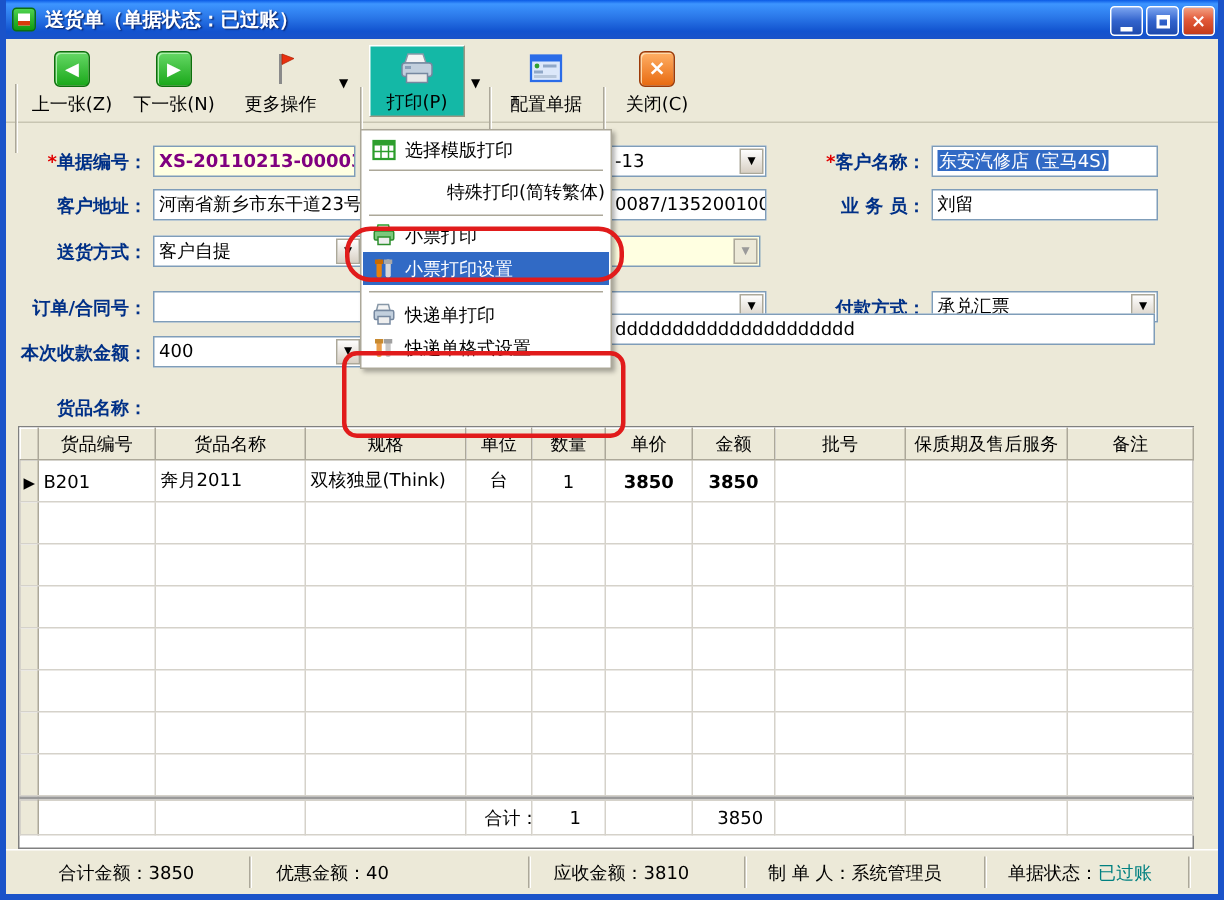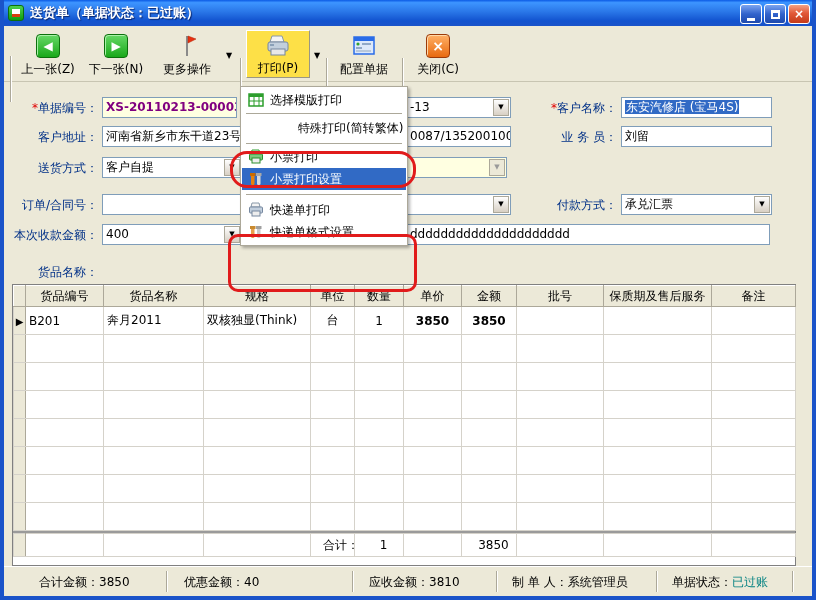--- a/index.html
+++ b/index.html
@@ -25,36 +25,36 @@
   .glyph-min { display:block; width:8px; height:3px; background:#fff; margin-top:10px; }
   .glyph-max { display:block; width:9px; height:9px; border:2px solid #fff; border-top-width:3px; }
 
   
   .toolbar { position:absolute; left:0; top:26px; width:808px; height:56px; background:#ece9d8;
     border-bottom:1px solid #c8c5b2; }
   .tbtn { position:absolute; top:4px; height:48px; display:flex; flex-direction:column;
     align-items:center; justify-content:flex-start; padding-top:2px; }
   .tbtn .ticon { height:28px; display:flex; align-items:center; justify-content:center; }
   .tbtn .tlabel { font-size:12px; margin-top:2px; white-space:nowrap; }
-  .tbtn.pressed { border:1px solid; border-color:#fff #9a9783 #9a9783 #fff; background:#fde047; }
+  .tbtn.pressed { border:1px solid; border-color:#fff #9a9783 #9a9783 #fff; background:#14b8a6; }
   .tsep { position:absolute; top:32px; width:2px; height:36px;
     border-left:1px solid #aca899; border-right:1px solid #fff; }
   .tsep.tall { top:30px; height:46px; }
   .drop-arrow { font-size:8px; color:#000; }
   .greenbtn { width:24px; height:24px; border-radius:4px; border:1px solid #0c700c;
     background:linear-gradient(180deg,#66d866 0%,#1aa81a 100%);
     color:#fff; display:flex; align-items:center; justify-content:center; font-size:12px;
     box-shadow:inset 1px 1px 0 #a8f0a8; }
   .closeicon { width:24px; height:24px; border-radius:4px; border:1px solid #9c3a08;
     background:linear-gradient(180deg,#ffb066 0%,#e86a10 100%); color:#fff; font-weight:bold;
     display:flex; align-items:center; justify-content:center; font-size:14px;
     box-shadow:inset 1px 1px 0 #ffd8a8; }
 
   
-  .lbl { position:absolute; height:18px; line-height:18px; color:#003087; text-align:right; white-space:nowrap; }
+  .lbl { position:absolute; height:18px; line-height:18px; color:#003087; text-align:right; white-space:nowrap;font-weight:bold; }
   .req { color:#e00000; }
   .slabel { color:#000; }
   .field { position:absolute; height:21px; background:#fff; border:1px solid #7f9db9;
     line-height:19px; padding:0 3px; overflow:hidden; white-space:nowrap; }
   .field.yellow { background:#ffffe1; }
   .docno { color:#800080; font-weight:bold; }
   .combo-arrow { position:absolute; right:1px; top:1px; width:16px; height:17px;
     background:linear-gradient(180deg,#fefefe,#d8d0c4); border:1px solid #aca899;
     display:flex; align-items:center; justify-content:center; font-size:7px; color:#000; }
   .combo-arrow.disabled { color:#9a9a9a; background:#ece9d8; }
@@ -228,21 +228,21 @@
     <div class="field" style="left:617px;top:194px;width:151px">
       <span>承兑汇票</span>
       <span class="combo-arrow">▼</span>
     </div>
 
     <div class="lbl" style="left:0;top:226px;width:94px">本次收款金额：</div>
     <div class="field" style="left:98px;top:224px;width:140px">
       <span>400</span>
       <span class="combo-arrow">▼</span>
     </div>
-    <div class="field" style="left:310px;top:224px;width:456px">
+    <div class="field" style="left:310px;top:209px;width:456px">
       <span class="offset92" style="display:inline-block">ddddddddddddddddddddd</span>
     </div>
 
     <div class="lbl" style="left:0;top:263px;width:94px">货品名称：</div>
   </div>
 
   <div class="grid">
     <table class="tbl">
       <colgroup>
         <col style="width:12px">

